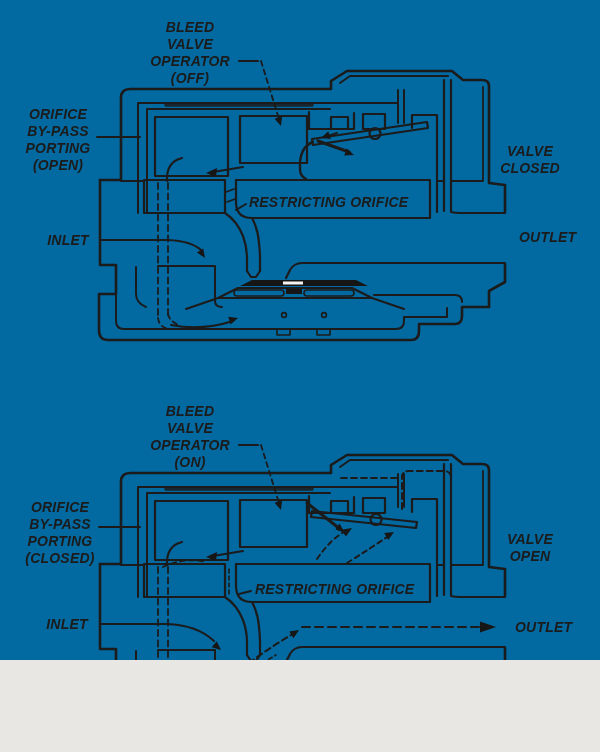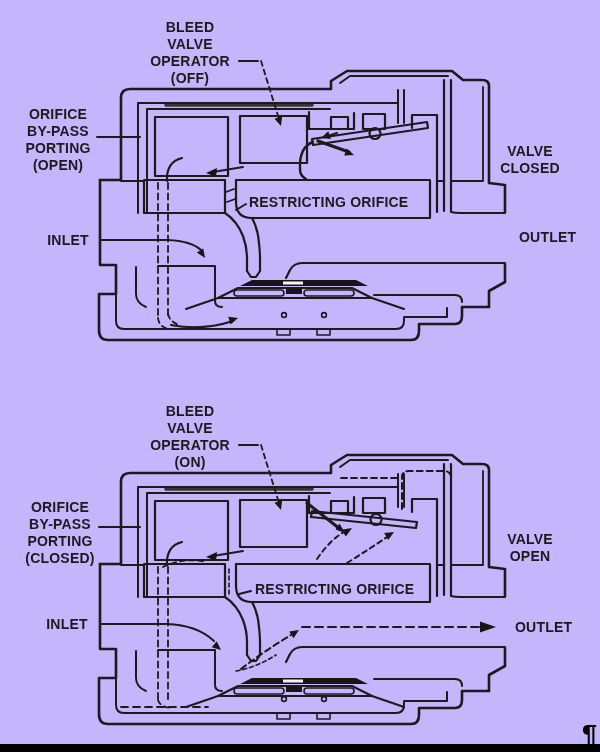--- a/index.html
+++ b/index.html
@@ -1,18 +1,18 @@
 <!DOCTYPE html>
 <html><head>
 <meta charset="utf-8">
 <style>
   html,body{margin:0;padding:0;}
   body{background:#e8e7e4;}
-  .page{position:relative;width:600px;height:752px;background:#c4b5fd;overflow:hidden;
-        font-family:"Liberation Sans", sans-serif;}
+  .page{position:relative;width:600px;height:660px;background:#0369a1;overflow:hidden;
+        font-family:"Liberation Sans", sans-serif;font-style:italic;}
   svg{display:block;}
   .lbl{font-family:"Liberation Sans", sans-serif;font-weight:bold;font-size:14px;
        fill:#1b1b1b;letter-spacing:.2px;}
   .ln{stroke:#1b1b1b;fill:none;stroke-linecap:round;stroke-linejoin:round;}
   .fillink{fill:#161616;stroke:none;}
 </style>
 </head>
 <body>
 
 <div class="page">

